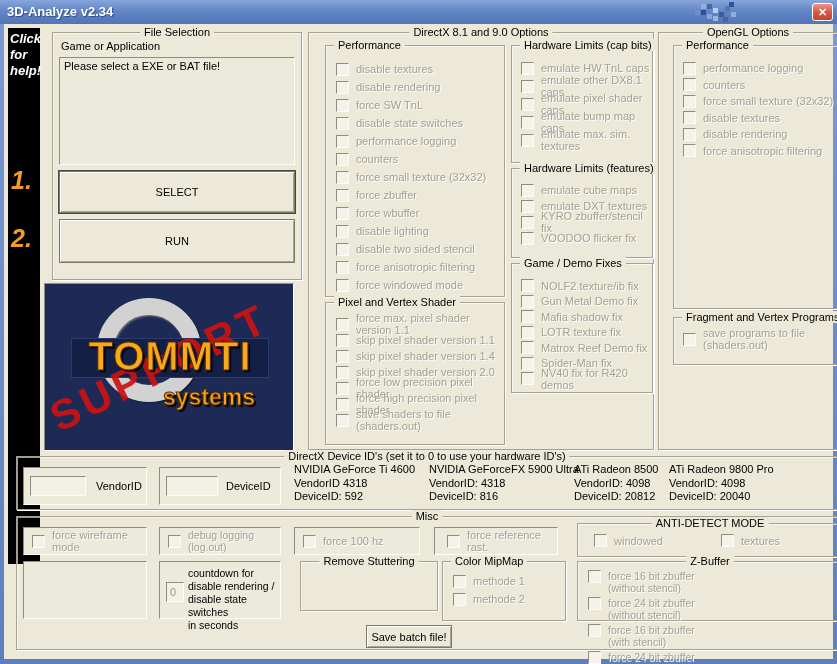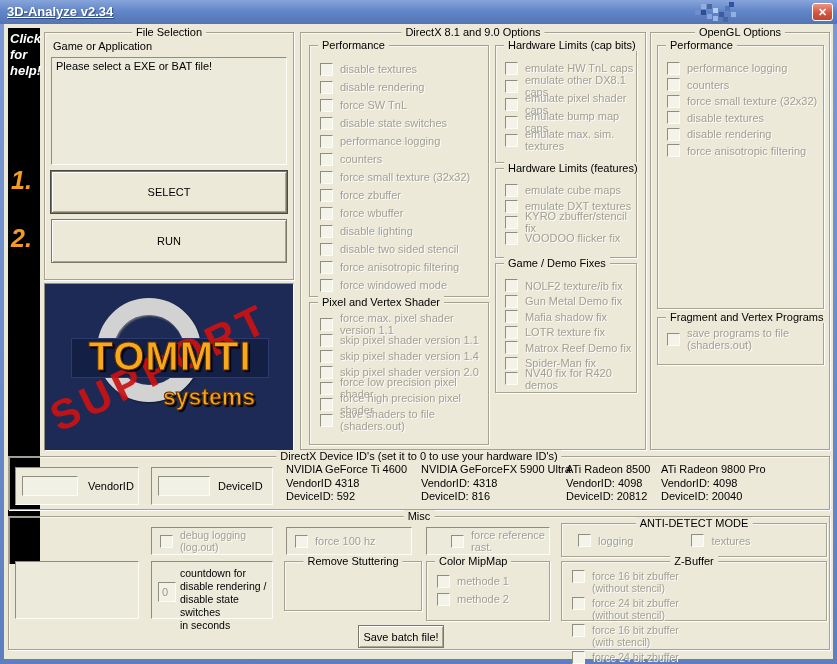--- a/index.html
+++ b/index.html
@@ -5,31 +5,31 @@
   * { box-sizing: border-box; }
   html,body { margin:0; padding:0; }
   body {
     width:837px; height:664px; position:relative; overflow:hidden;
     font-family:"Liberation Sans", sans-serif; font-size:11px; color:#000;
     background:linear-gradient(180deg,#7b9ad6,#5d7fc0);
   }
   .titlebar { position:absolute; left:0; top:0; width:837px; height:24px;
     background:linear-gradient(180deg,#87a5da 0%,#6286c8 45%,#5374b4 100%); }
   .title-text { position:absolute; left:7px; top:4px; color:#fff; font-weight:bold;
-    font-size:13px; text-shadow:1px 1px 1px rgba(20,40,90,.6);text-decoration:underline; }
+    font-size:13px; text-shadow:1px 1px 1px rgba(20,40,90,.6); }
   .close-btn { position:absolute; right:4px; top:3px; width:21px; height:18px;
     background:linear-gradient(180deg,#ef9384,#d4553f 55%,#c14530);
     border:1px solid #fff; border-radius:3px; color:#fff; font-weight:bold;
     font-size:11px; display:flex; align-items:center; justify-content:center; cursor:pointer; }
   .pixdec { position:absolute; left:693px; top:2px; width:50px; height:21px; }
   .pixdec i { position:absolute; width:5px; height:5px; display:block; }
 
   .clientbg { position:absolute; left:4px; top:24px; width:829px; height:635px; background:#ece9d8; }
   .grp { position:absolute; border:1px solid #a5a293;
-    box-shadow:1px 1px 0 #ffffff, inset 1px 1px 0 rgba(255,255,255,.6); }
+    box-shadow:1px 1px 0 #ffffff, inset 1px 1px 0 rgba(255,255,255,.6);margin-left:8px; }
   .cap { position:absolute; top:-7px; background:#ece9d8; padding:0 4px; white-space:nowrap; line-height:12px; }
   .cap-c { left:50%; transform:translateX(-50%); }
   .cap-l { left:8px;text-align:right; }
   .panel { position:absolute; border:1px solid; border-color:#8f8d80 #fdfdf6 #fdfdf6 #8f8d80; background:#eceadb; }
 
   .btn { position:absolute; background:#ece9d8; border:1px solid #7b7869;
     box-shadow:inset 1px 1px 0 #ffffff, inset -1px -1px 0 #a9a593;
     display:flex; align-items:center; justify-content:center; color:#000; cursor:pointer; }
   .btn.default { outline:1px solid #4c4a40; }
 
@@ -381,45 +381,51 @@
   <div class="gpu-card" style="left:652px">
     <div>ATi Radeon 9800 Pro</div>
     <div>VendorID: 4098</div>
     <div>DeviceID: 20040</div>
   </div>
 </div>
 
 <div class="grp" style="left:8px;top:516px;width:822px;height:134px">
   <span class="cap cap-c">Misc</span>
 
+  <div class="panel" style="left:6px;top:10px;width:124px;height:28px;display:flex;align-items:center;padding-left:8px">
+    <div class="cb-row">
+      <span class="cb"></span>
+      <span class="cb-label">force wireframe mode</span>
+    </div>
+  </div>
   <div class="panel" style="left:142px;top:10px;width:122px;height:28px;display:flex;align-items:center;padding-left:8px">
     <div class="cb-row">
       <span class="cb"></span>
       <span class="cb-label" style="font-size:10.5px">debug logging (log.out)</span>
     </div>
   </div>
   <div class="panel" style="left:277px;top:10px;width:126px;height:28px;display:flex;align-items:center;padding-left:8px">
     <div class="cb-row">
       <span class="cb"></span>
       <span class="cb-label">force 100 hz</span>
     </div>
   </div>
-  <div class="panel" style="left:417px;top:10px;width:124px;height:28px;display:flex;align-items:center;padding-left:24px">
+  <div class="panel" style="left:417px;top:10px;width:124px;height:28px;display:flex;align-items:center;padding-left:12px">
     <div class="cb-row">
       <span class="cb"></span>
       <span class="cb-label">force reference rast.</span>
     </div>
   </div>
 
   <div class="grp" style="left:552px;top:6px;width:266px;height:34px">
     <span class="cap cap-c">ANTI-DETECT MODE</span>
     <div class="list h-list" style="left:16px;top:10px">
         <div class="cb-row">
           <span class="cb"></span>
-          <span class="cb-label">logging</span>
+          <span class="cb-label">windowed</span>
         </div>
         <div class="cb-row">
           <span class="cb"></span>
           <span class="cb-label">textures</span>
         </div>
       </div>
   </div>
 
   <div class="panel" style="left:6px;top:44px;width:124px;height:58px"></div>
 

